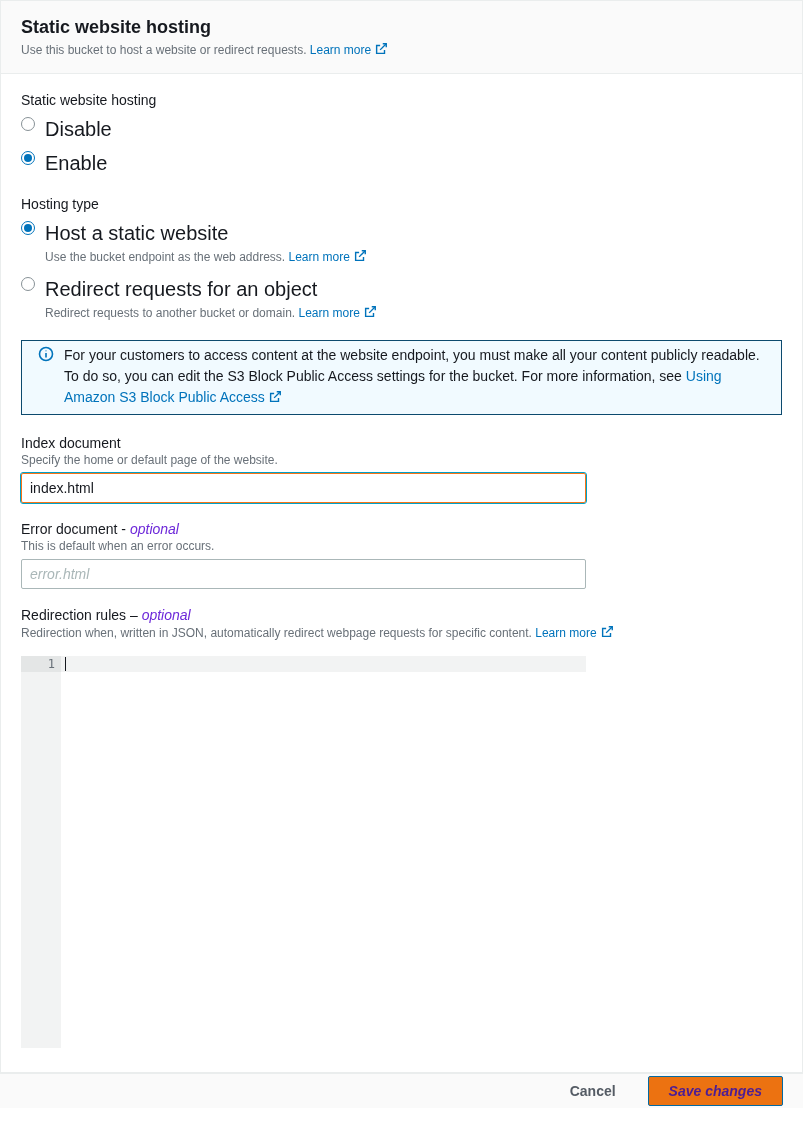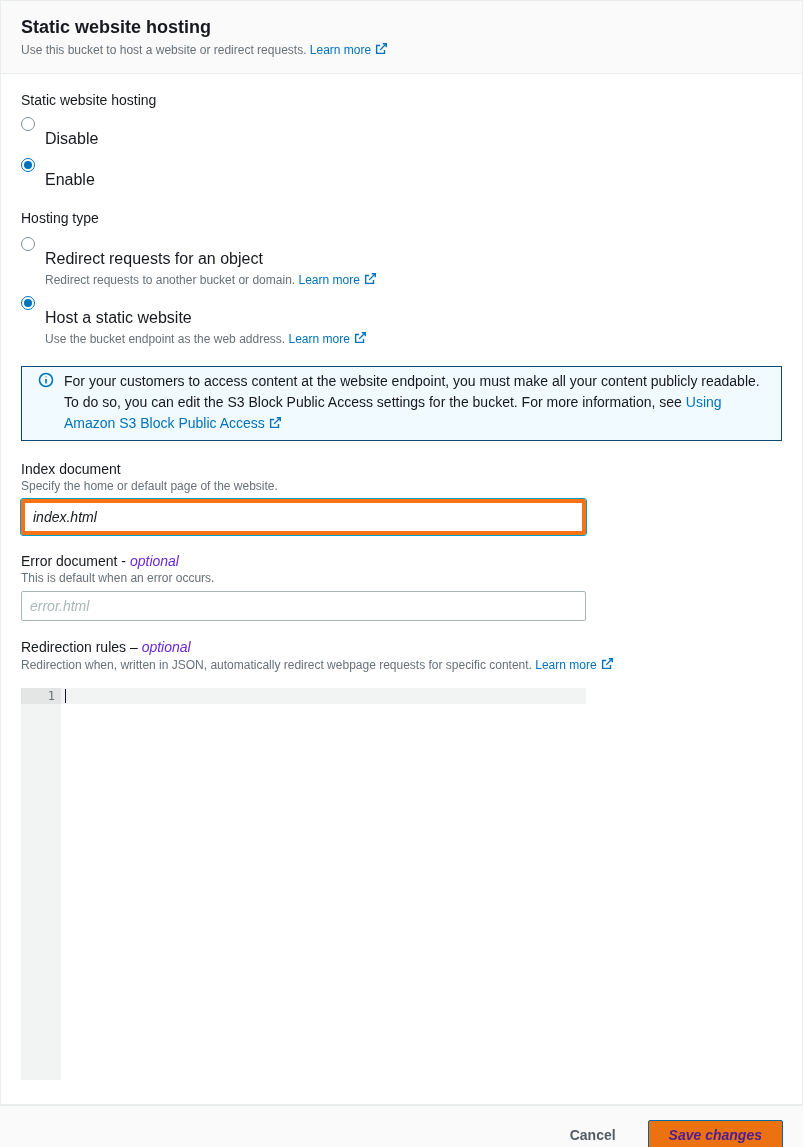--- a/index.html
+++ b/index.html
@@ -59,21 +59,21 @@
     }
     .radio-circle.selected::after {
       content: "";
       position: absolute;
       width: 8px; height: 8px;
       background: #0073bb;
       border-radius: 50%;
       top: 2px; left: 2px;
     }
     .radio-content { flex: 1; }
-    .radio-label { font-size: 16px; color: #16191f; line-height: 1.5; margin-top: 13px; }
+    .radio-label { font-size: 20px; color: #16191f; line-height: 1.5; }
     .radio-desc { font-size: 12px; color: #687078; margin-top: 1px; }
     .link {
       color: #0073bb;
       text-decoration: none;
       cursor: pointer;
     }
     .ext-icon {
       display: inline-block;
       vertical-align: -2px;
       margin-left: 3px;
@@ -117,23 +117,22 @@
       width: 565px;
       max-width: 100%;
       padding: 6px 8px;
       font-size: 14px;
       border: 1px solid #aab7b8;
       border-radius: 2px;
       font-family: inherit;
       color: #16191f;
     }
     .text-input.focused {
-      border: 4px solid #f97316;
+      border: 1px solid #f97316;
       outline: 1px solid #00a1c9;
-      font-style: italic;
     }
     .text-input::placeholder {
       color: #aab7b8;
       font-style: italic;
     }
     .code-editor {
       width: 565px;
       max-width: 100%;
       display: flex;
       height: 392px;
@@ -165,21 +164,21 @@
     }
     .editor-cursor {
       position: absolute;
       left: 4px; top: 1px;
       width: 1px; height: 14px;
       background: #16191f;
     }
     .footer {
       border-top: 1px solid #eaeded;
       background: #fafafa;
-      padding: 14px 20px;
+      padding: 2px 20px;
       display: flex;
       justify-content: flex-end;
       gap: 12px;
     }
     .btn {
       padding: 6px 20px;
       font-size: 14px;
       border-radius: 2px;
       cursor: pointer;
       font-family: inherit;
@@ -228,42 +227,42 @@
       <div class="radio-item">
         <div class="radio-circle selected"></div>
         <div class="radio-content">
             <div class="radio-label">Enable</div>
           </div>
       </div>
     </div>
 
     <div class="form-section-label">Hosting type</div>
     <div class="radio-group">
-      <div class="radio-item" style="margin-top:8px">
-        <div class="radio-circle"></div>
+      <div class="radio-item">
+        <div class="radio-circle selected"></div>
         <div class="radio-content">
-          <div class="radio-label">Redirect requests for an object</div>
+          <div class="radio-label">Host a static website</div>
           <div class="radio-desc">
-            <span>Redirect requests to another bucket or domain.</span>
+            <span>Use the bucket endpoint as the web address.</span>
             <a class="link">
               <span>Learn more</span><span class="ext-icon"><svg width="14" height="14" viewBox="0 0 16 16" stroke="#0073bb" stroke-width="1.6" fill="none">
                     <path d="M10 2h4v4"></path>
                     <path d="M14 2L7 9"></path>
                     <path d="M12 9v4H3V4h4"></path>
                   </svg></span>
             </a>
           </div>
         </div>
       </div>
-      <div class="radio-item">
-        <div class="radio-circle selected"></div>
+      <div class="radio-item" style="margin-top:8px">
+        <div class="radio-circle"></div>
         <div class="radio-content">
-          <div class="radio-label">Host a static website</div>
+          <div class="radio-label">Redirect requests for an object</div>
           <div class="radio-desc">
-            <span>Use the bucket endpoint as the web address.</span>
+            <span>Redirect requests to another bucket or domain.</span>
             <a class="link">
               <span>Learn more</span><span class="ext-icon"><svg width="14" height="14" viewBox="0 0 16 16" stroke="#0073bb" stroke-width="1.6" fill="none">
                     <path d="M10 2h4v4"></path>
                     <path d="M14 2L7 9"></path>
                     <path d="M12 9v4H3V4h4"></path>
                   </svg></span>
             </a>
           </div>
         </div>
       </div>

